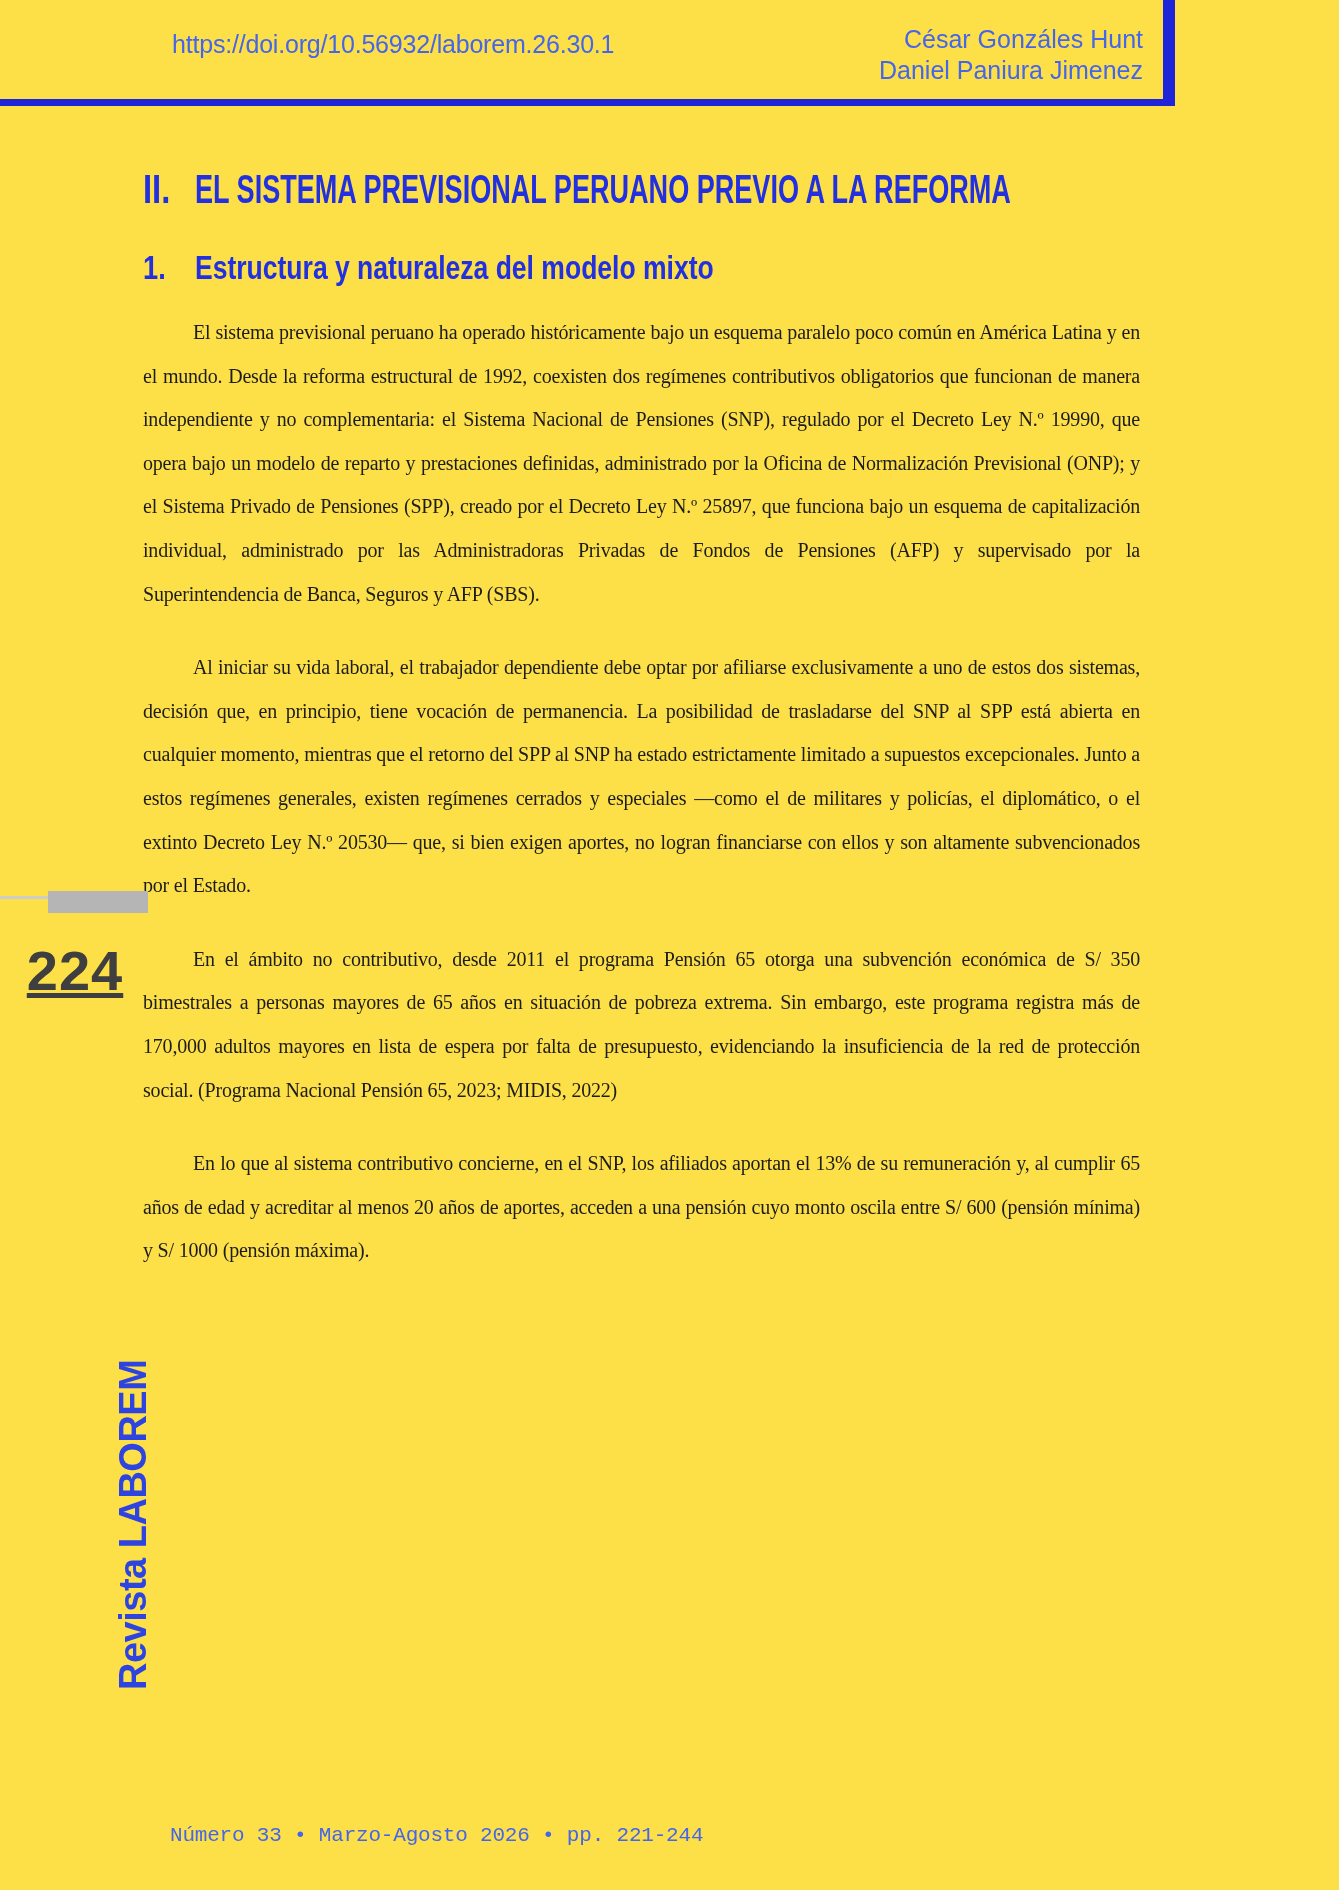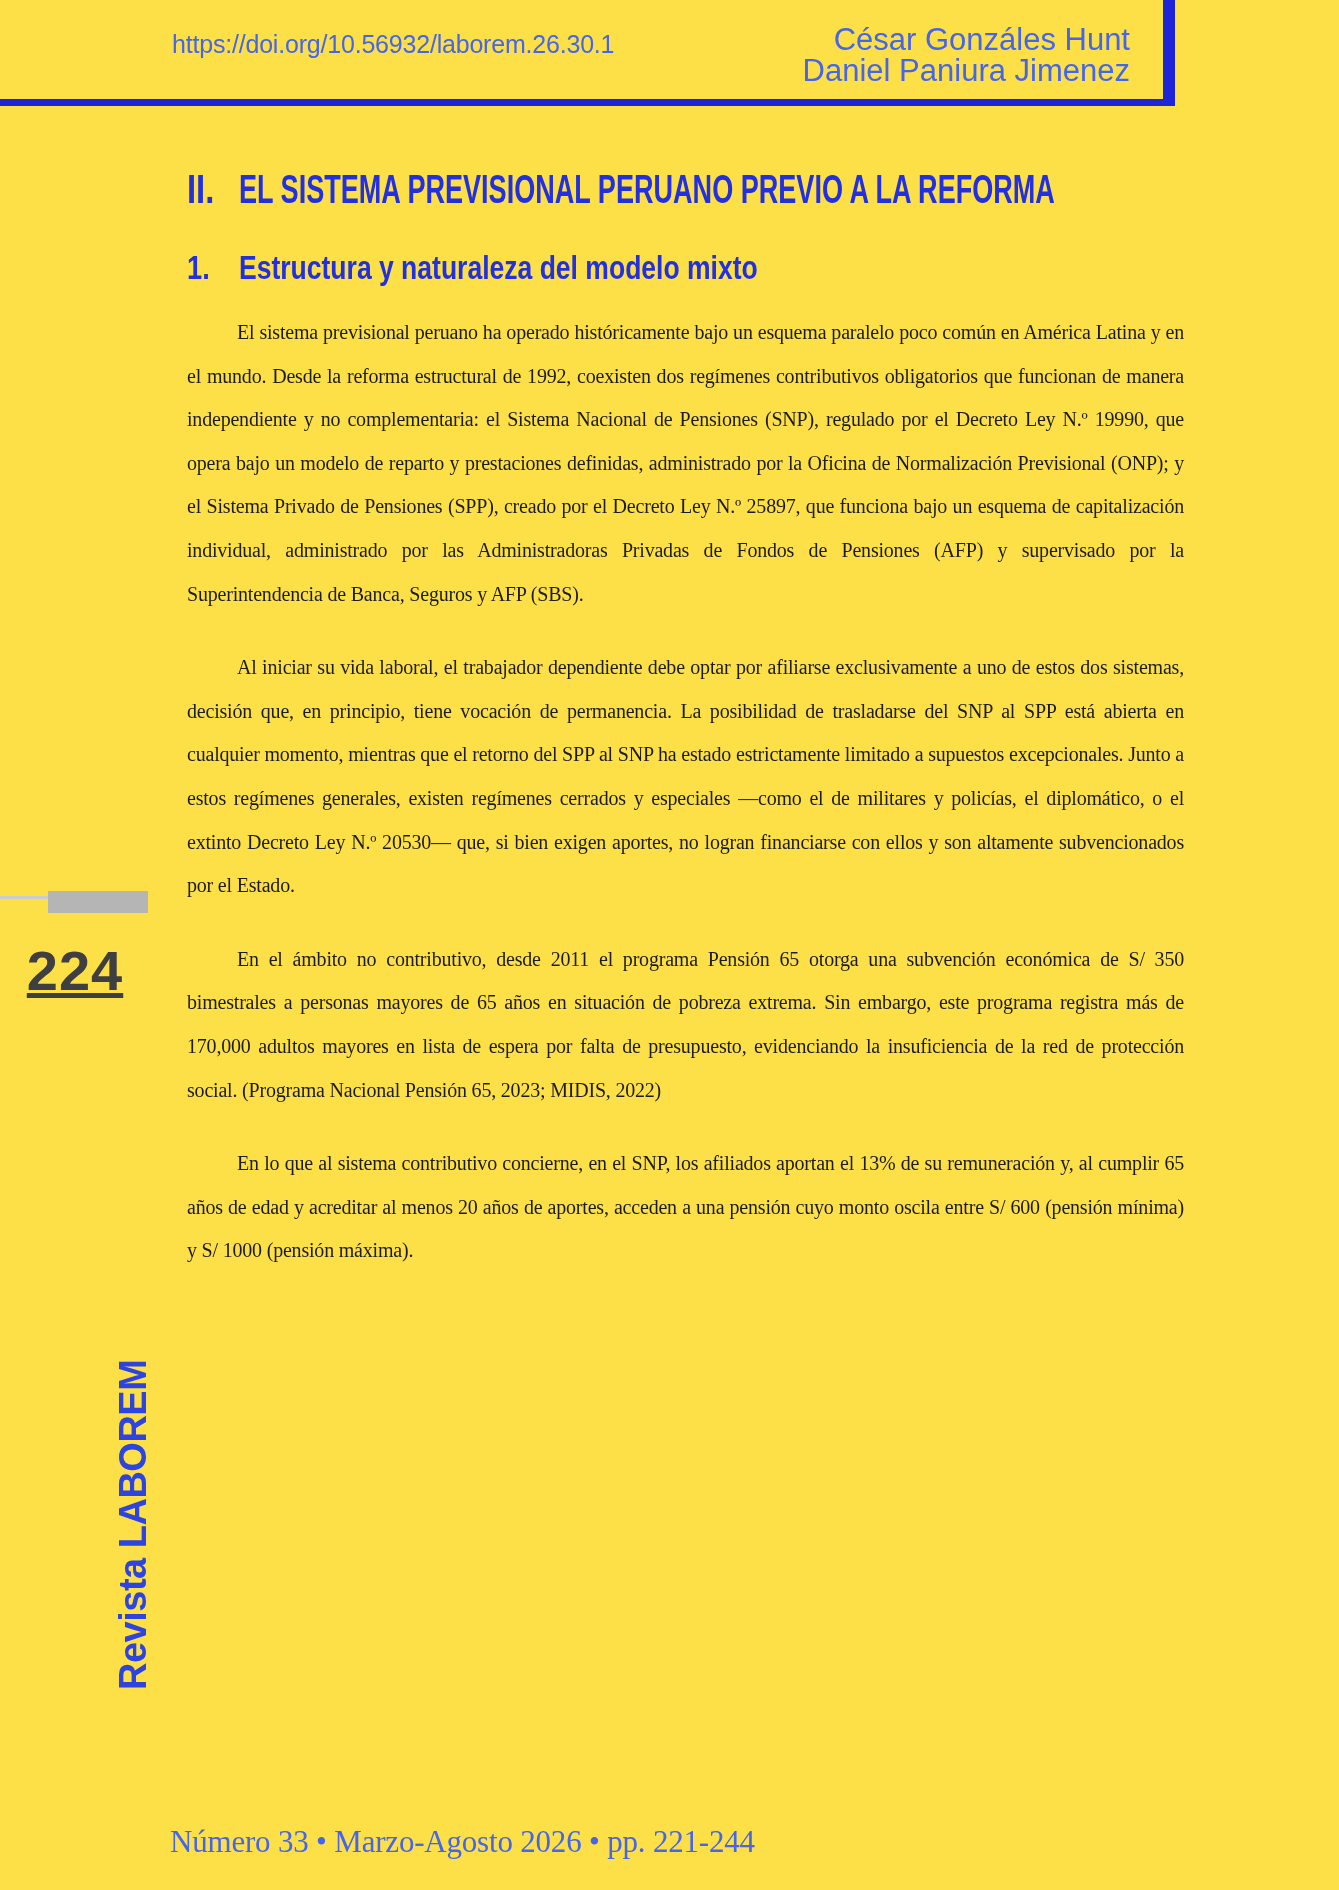--- a/index.html
+++ b/index.html
@@ -19,25 +19,25 @@
     top: 30px;
     font-family: "Liberation Sans", sans-serif;
     font-size: 25px;
     letter-spacing: -0.2px;
     color: #4565ea;
     text-decoration: none;
     cursor: pointer;
   }
   .authors {
     position: absolute;
-    right: 209px;
+    right: 196px;
     top: 24px;
     text-align: right;
     font-family: "Liberation Sans", sans-serif;
-    font-size: 31px;
+    font-size: 25px;
     line-height: 31px;
     color: #4565ea;
   }
   .header-vbar {
     position: absolute;
     left: 1163px;
     top: 0;
     width: 12px;
     height: 106px;
     background: #2024d8;
@@ -50,21 +50,20 @@
     height: 7px;
     background: #2024d8;
   }
 
   
   .content {
     position: absolute;
     left: 143px;
     top: 168px;
     width: 997px;
-    margin-left: 44px;
   }
   .h1row, .h2row {
     display: flex;
     align-items: baseline;
     color: #2230e0;
     font-family: "Liberation Sans", sans-serif;
     font-weight: bold;
   }
   .h1row { font-size: 41px; line-height: 42px; margin: 0 0 40px 0; }
   .h2row { font-size: 34px; line-height: 35px; margin: 0 0 26px 0; }
@@ -124,22 +123,22 @@
     font-size: 38px;
     letter-spacing: -0.5px;
     color: #2d44e0;
   }
 
   
   .footer-line {
     position: absolute;
     left: 170px;
     top: 1824px;
-    font-family: Liberation Serif, serif;
-    font-size: 31px;
+    font-family: Liberation Mono, monospace;
+    font-size: 21px;
     letter-spacing: -0.2px;
     color: #4565ea;
   }
 </style>
 </head>
 <body>
 
 <div class="page">
 
   <a class="doi" href="#">https://doi.org/10.56932/laborem.26.30.1</a>

